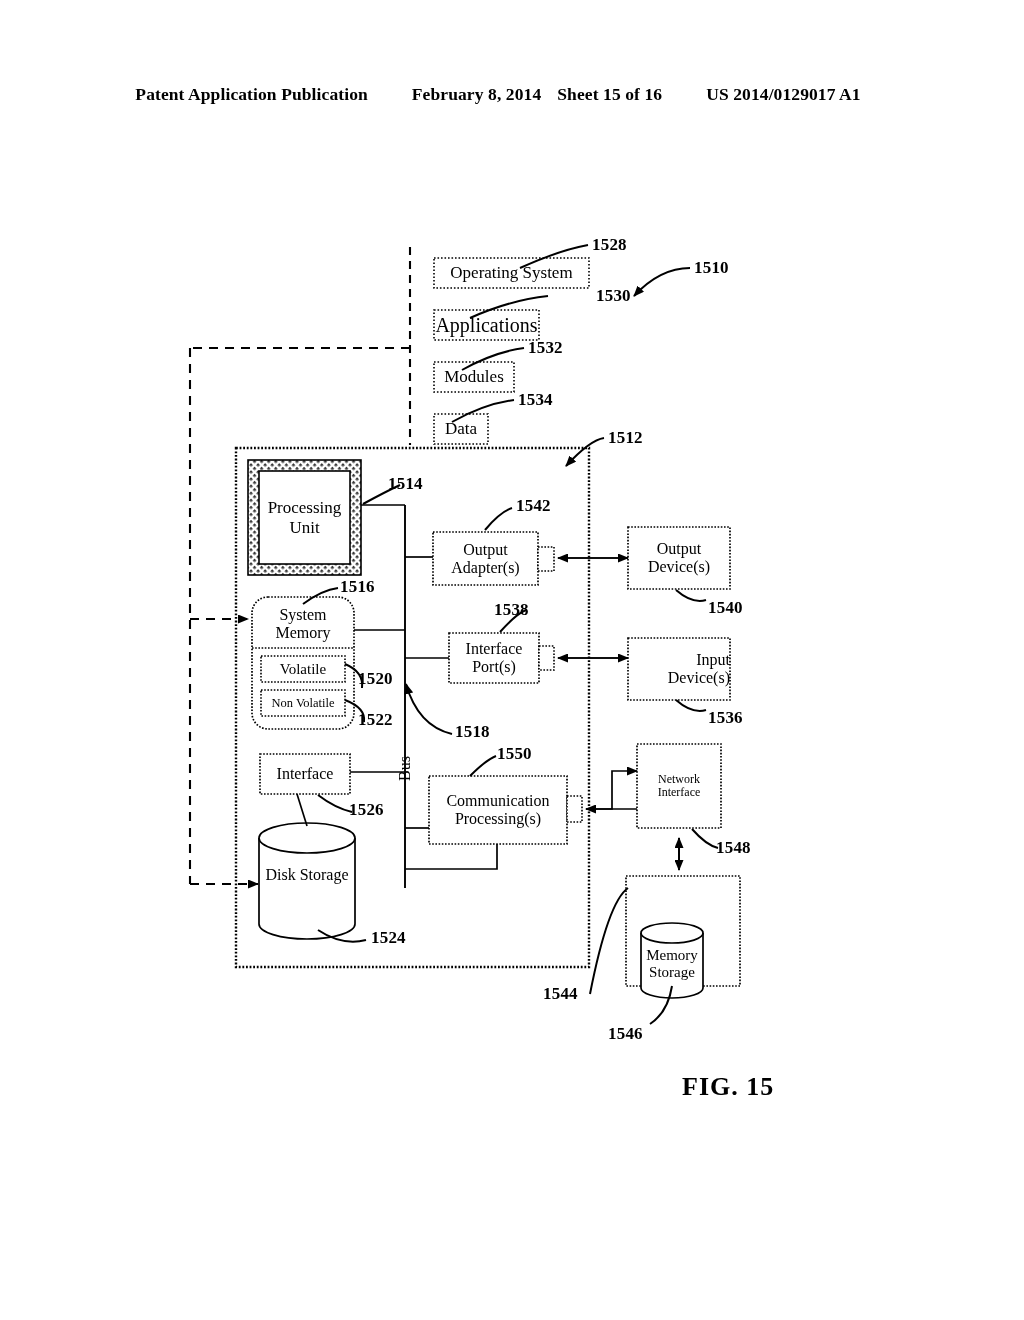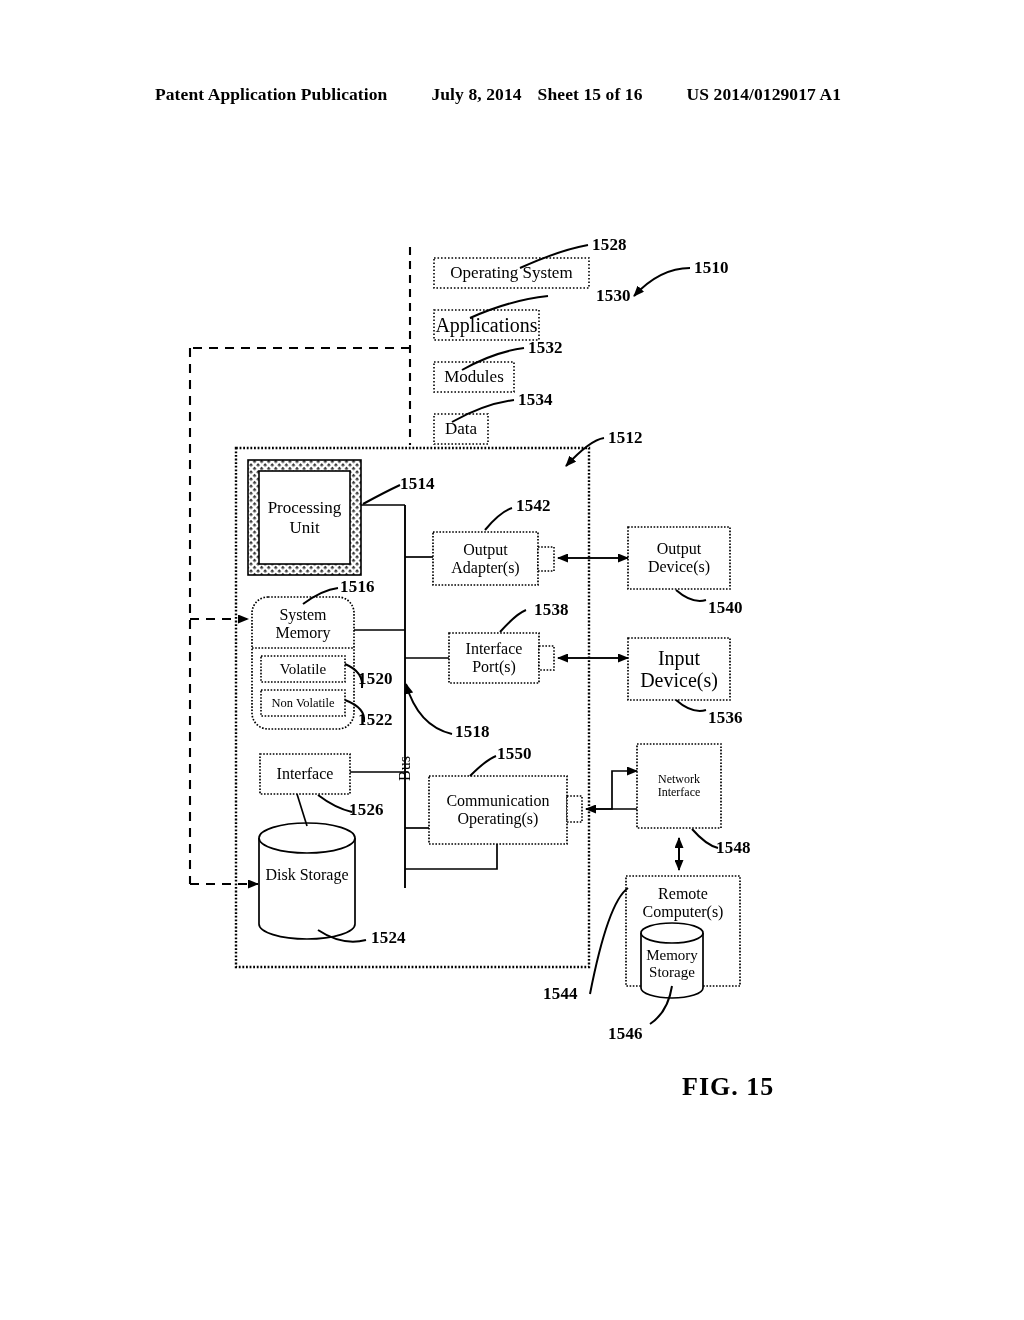--- a/index.html
+++ b/index.html
@@ -82,21 +82,21 @@
     transform-origin: 50% 50%;
     font-size: 16px;
     white-space: nowrap;
   }
 </style>
 </head>
 <body>
 
 <div id="page-header">
   <span class="hdr-pub">Patent Application Publication</span>
-  <span class="hdr-date">July 8, 2014</span>
+  <span class="hdr-date">February 8, 2014</span>
   <span class="hdr-sheet">Sheet 15 of 16</span>
   <span class="hdr-num">US 2014/0129017 A1</span>
 </div>
 
 <div id="diagram">
 
 <svg width="1024" height="1320" viewBox="0 0 1024 1320" xmlns="http://www.w3.org/2000/svg">
   <defs>
     <marker id="arrow" markerWidth="11" markerHeight="9" refX="10" refY="4.5" orient="auto" markerUnits="userSpaceOnUse">
       <path d="M0,0 L11,4.5 L0,9 z" fill="#000"></path>
@@ -303,66 +303,62 @@
   <span>Adapter(s)</span>
 </div>
 
 <div class="nodetext" style="left:449px;top:633px;width:90px;height:50px;font-size:16px;flex-direction:column;">
   <span>Interface</span>
   <span>Port(s)</span>
 </div>
 
 <div class="nodetext" style="left:429px;top:776px;width:138px;height:68px;font-size:16px;flex-direction:column;">
   <span>Communication</span>
-  <span>Operating(s)</span>
+  <span>Processing(s)</span>
 </div>
 
 <div class="nodetext" style="left:628px;top:527px;width:102px;height:62px;font-size:16px;flex-direction:column;">
   <span>Output</span>
   <span>Device(s)</span>
 </div>
 
-<div class="nodetext" style="left:628px;top:638px;width:102px;height:62px;font-size:20px;flex-direction:column;">
+<div class="nodetext" style="left:628px;top:638px;width:102px;height:62px;font-size:16px;flex-direction:column;align-items:flex-end;">
   <span>Input</span>
   <span>Device(s)</span>
 </div>
 
 <div class="nodetext" style="left:637px;top:744px;width:84px;height:84px;font-size:12px;flex-direction:column;">
   <span>Network</span>
   <span>Interface</span>
 </div>
 
-<div class="nodetext" style="left:620px;top:880px;width:126px;height:46px;font-size:16px;flex-direction:column;">
-  <span>Remote</span>
-  <span>Computer(s)</span>
-</div>
 
 <div class="nodetext" style="left:641px;top:940px;width:62px;height:48px;font-size:15px;flex-direction:column;">
   <span>Memory</span>
   <span>Storage</span>
 </div>
 
 <div class="refnum" style="left:592px;top:235px;">1528</div>
 <div class="refnum" style="left:552px;top:286px;margin-left:44px;">1530</div>
 <div class="refnum" style="left:528px;top:338px;">1532</div>
 <div class="refnum" style="left:518px;top:390px;">1534</div>
 
 <div class="refnum" style="left:694px;top:258px;">1510</div>
 <div class="refnum" style="left:608px;top:428px;">1512</div>
-<div class="refnum" style="left:400px;top:474px;">1514</div>
+<div class="refnum" style="left:388px;top:474px;">1514</div>
 <div class="refnum" style="left:340px;top:577px;">1516</div>
 <div class="refnum" style="left:358px;top:669px;">1520</div>
 <div class="refnum" style="left:358px;top:710px;">1522</div>
 <div class="refnum" style="left:455px;top:722px;">1518</div>
 <div class="refnum" style="left:349px;top:800px;">1526</div>
 <div class="refnum" style="left:371px;top:928px;">1524</div>
 
 <div class="refnum" style="left:516px;top:496px;">1542</div>
 <div class="refnum" style="left:708px;top:598px;">1540</div>
-<div class="refnum" style="left:534px;top:600px;">1538</div>
+<div class="refnum" style="left:494px;top:600px;">1538</div>
 <div class="refnum" style="left:708px;top:708px;text-align:center;">1536</div>
 <div class="refnum" style="left:497px;top:744px;">1550</div>
 <div class="refnum" style="left:716px;top:838px;">1548</div>
 <div class="refnum" style="left:543px;top:984px;">1544</div>
 <div class="refnum" style="left:608px;top:1024px;">1546</div>
 
 <div class="fig-caption" style="left:682px;top:1072px;">FIG. 15</div>
 
 </div>
 

